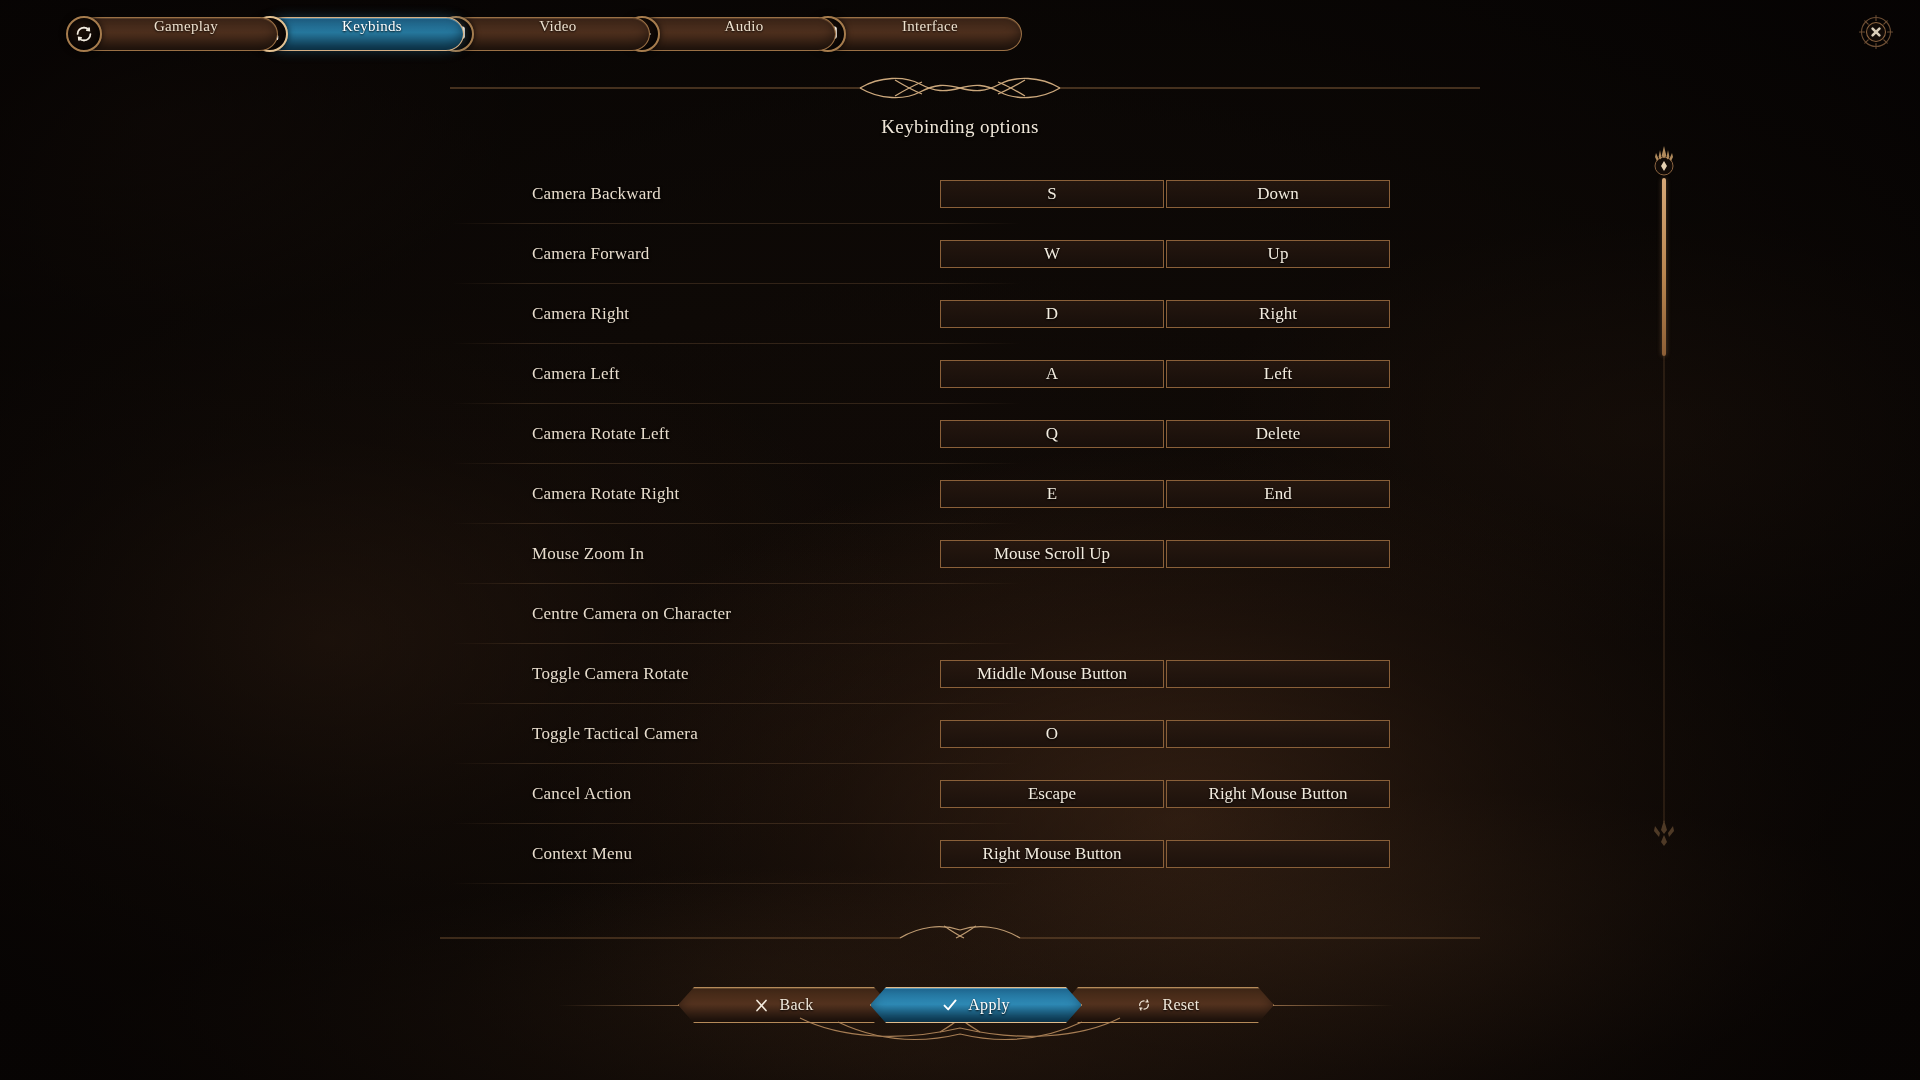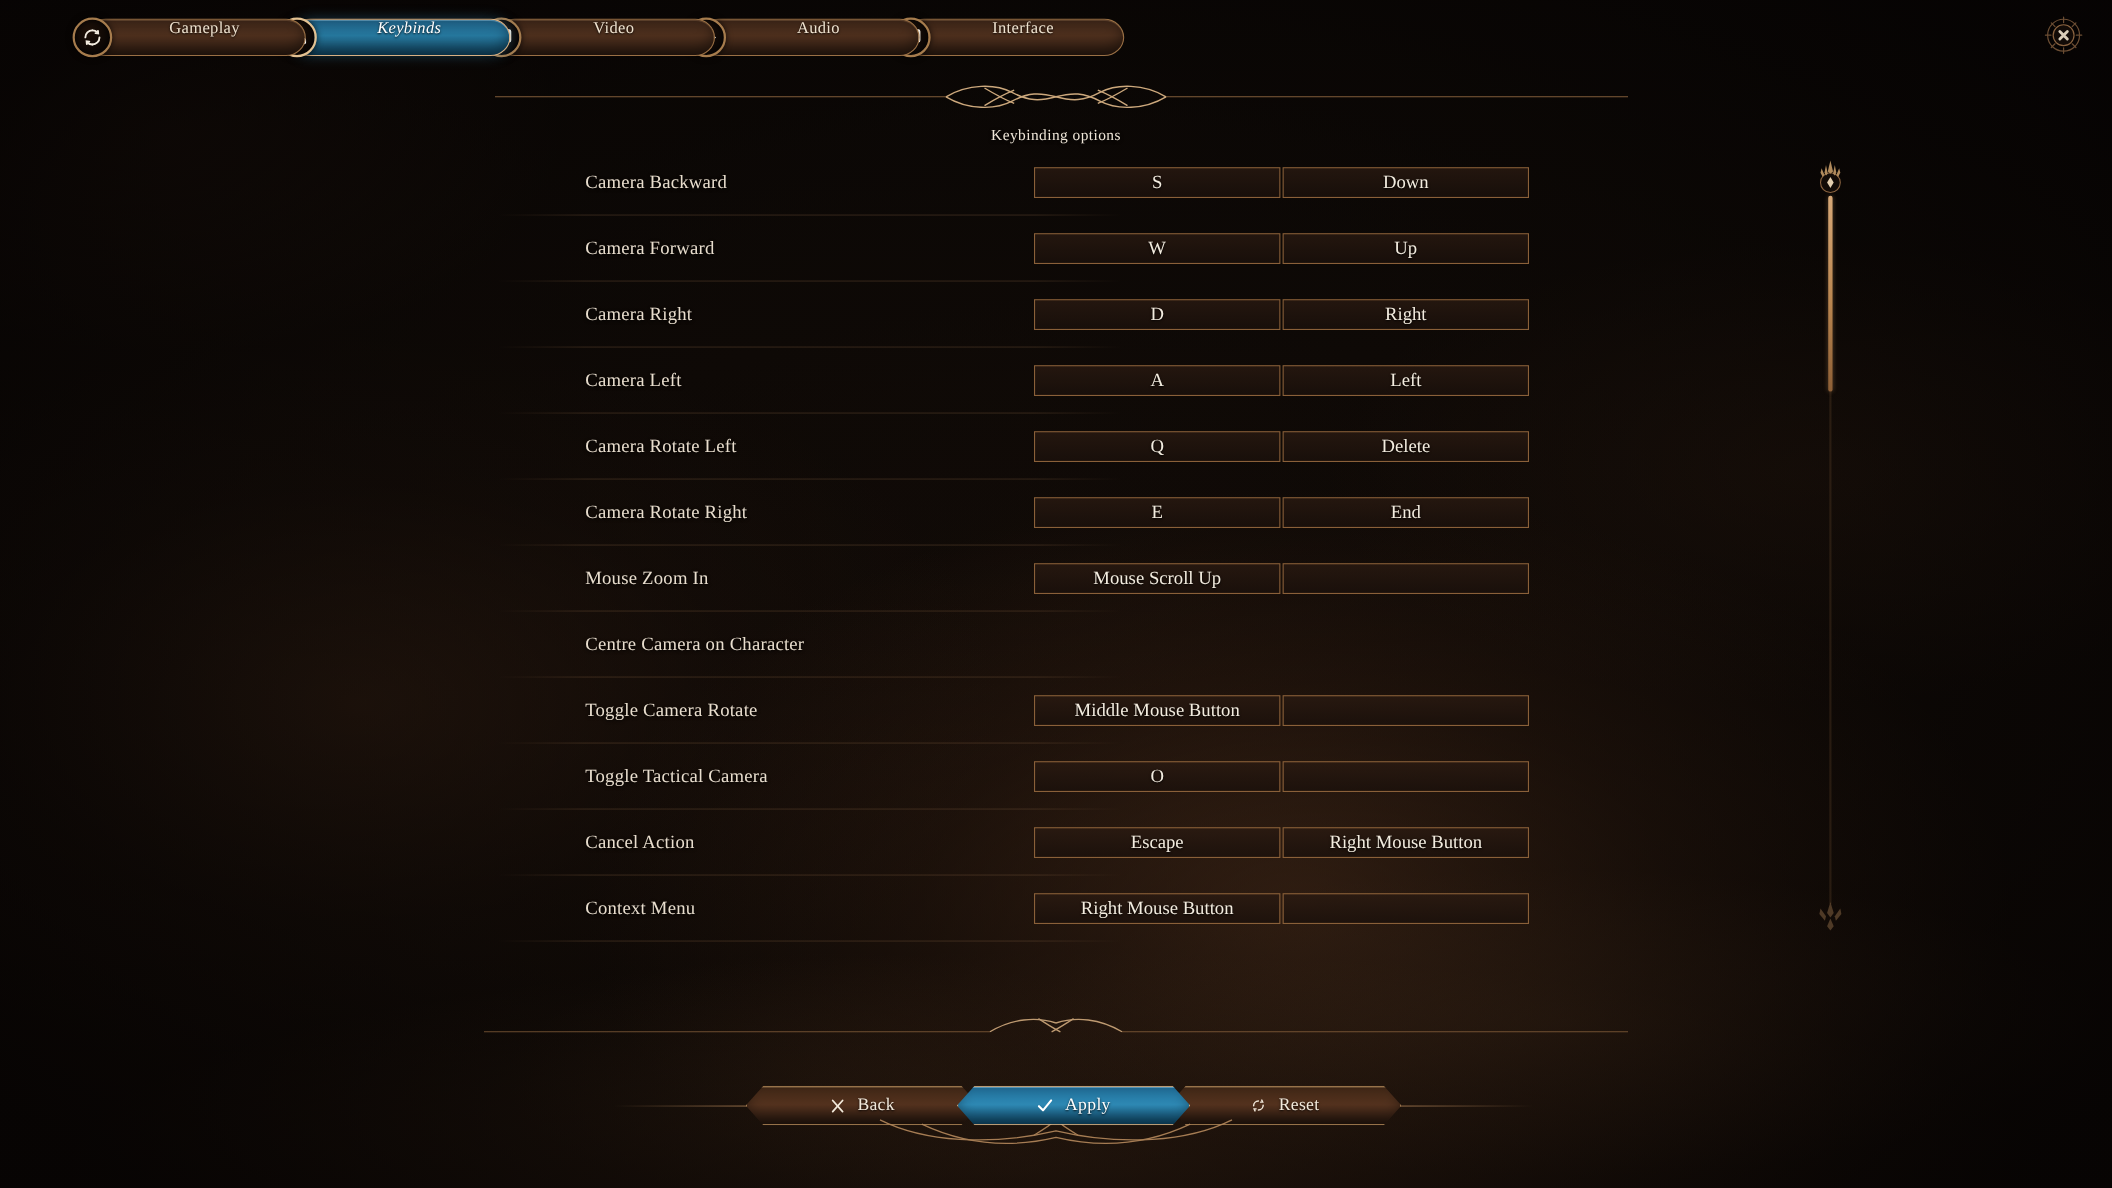--- a/index.html
+++ b/index.html
@@ -62,21 +62,20 @@
     font-size:15px;
     letter-spacing:0.3px;
     text-shadow:0 1px 2px rgba(0,0,0,0.9);
     white-space:nowrap;
   }
   .tab.active .tab-body {
     background:linear-gradient(180deg, #1e5e82 0%, #26789e 45%, #15465f 100%);
     border-color:#d8b083;
     box-shadow:inset 0 1px 0 rgba(186,226,246,0.35), inset 0 -6px 12px rgba(0,24,38,0.55), 0 0 12px rgba(48,140,190,0.35);
     color:#ffffff;
-    font-style:italic;
   }
   .tab-icon {
     position:absolute; left:-12px; top:50%;
     transform:translateY(-50%);
     width:36px; height:36px;
     border-radius:50%;
     border:2px solid #a67c4d;
     background:radial-gradient(circle at 38% 32%, #1d1008 0%, #0c0705 70%);
     display:flex; align-items:center; justify-content:center;
     box-shadow:0 0 6px rgba(0,0,0,0.75), inset 0 0 6px rgba(0,0,0,0.8);
@@ -100,29 +99,29 @@
 
   
   #top-orn { position:absolute; left:0; top:72px; width:1920px; height:32px; }
   #bottom-orn { position:absolute; left:0; top:912px; width:1920px; height:40px; }
 
   
   #panel-title {
     position:absolute; left:0; top:116px; width:1920px;
     text-align:center;
     color:#efe6d8;
-    font-size:14px;
+    font-size:19px;
     letter-spacing:0.4px;
     text-shadow:0 1px 3px rgba(0,0,0,0.95);
   }
 
   
   #list {
     position:absolute;
-    left:0; top:136px;
+    left:0; top:164px;
     width:1540px; height:760px;
   }
   .row {
     position:relative;
     height:60px;
     display:flex; align-items:center;
   }
   .row-sep {
     position:absolute; left:452px; right:520px; bottom:0;
     height:1px;

